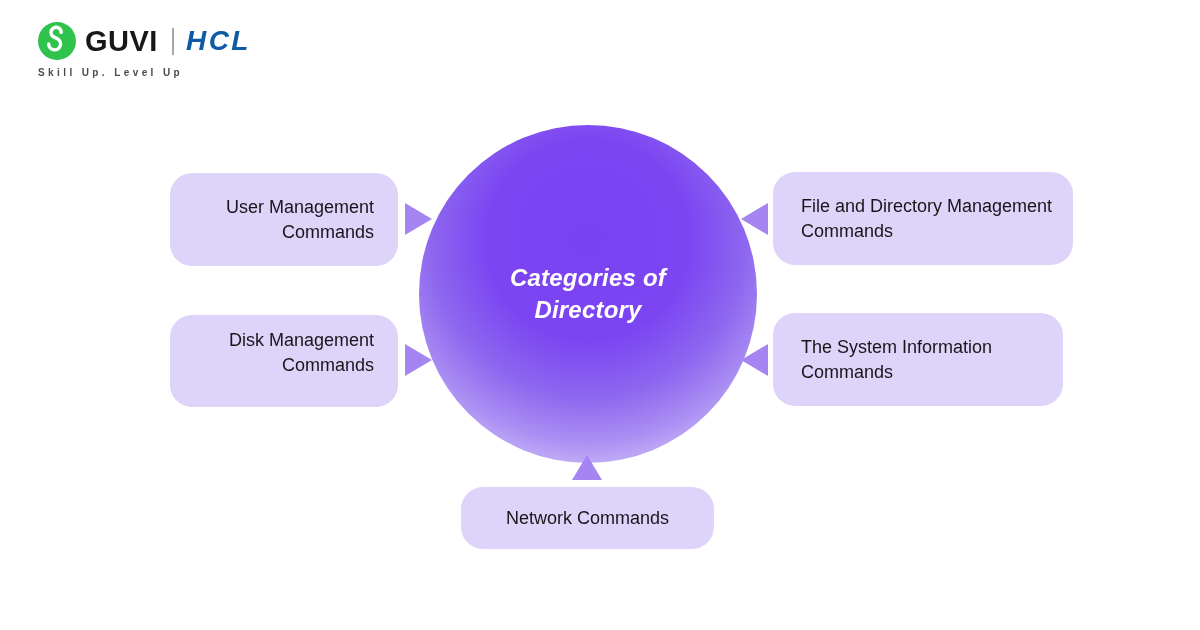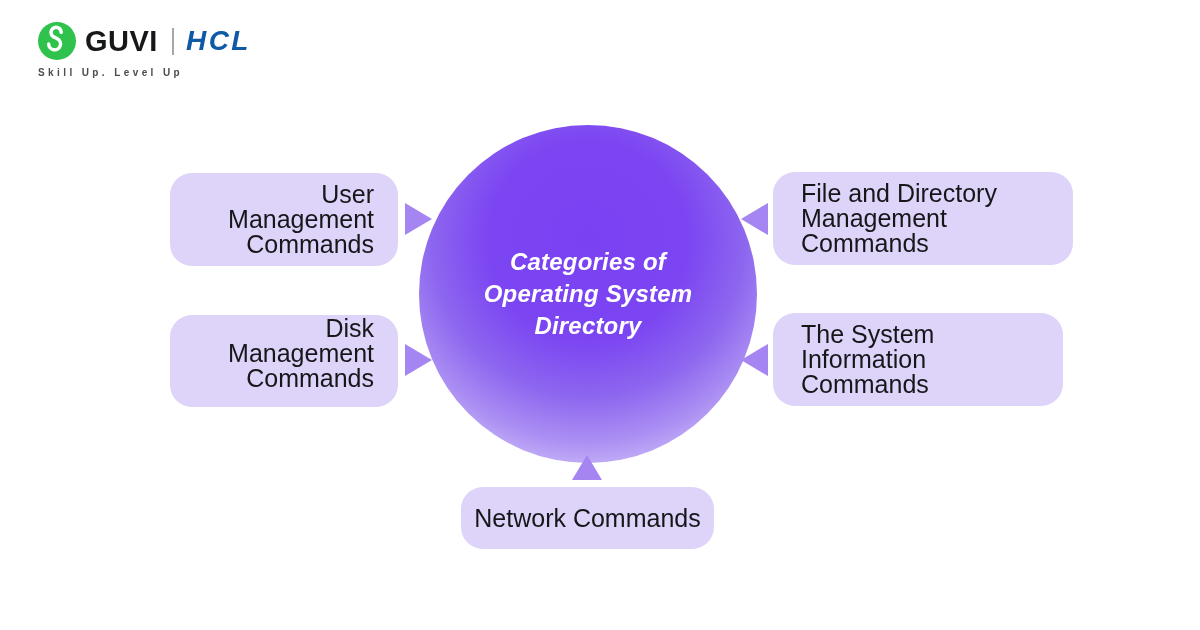--- a/index.html
+++ b/index.html
@@ -25,21 +25,21 @@
       #cfc0f8 86%, #e9e2fd 94%, rgba(255,255,255,0) 100%);
     display:flex;align-items:center;justify-content:center;text-align:center;font-style:italic;
   }
   .center-title{color:#ffffff;font-size:24px;font-weight:700;line-height:32px;letter-spacing:.2px;}
   .center-title span{display:block;}
 
   
   .node{
     position:absolute;background:#ded3f9;border-radius:22px;
     display:flex;align-items:center;color:#17171a;
-    font-size:25px;line-height:25px;font-weight:400;
+    font-size:18px;line-height:25px;font-weight:400;
   }
   .node span{display:block;width:100%;}
   .node-user   {left:170px;top:173px;width:228px;height:93px;padding:0 24px 0 18px;box-sizing:border-box;text-align:right;}
   .node-disk   {left:170px;top:315px;width:228px;height:92px;padding:0 24px 16px 18px;box-sizing:border-box;text-align:right;}
   .node-file   {left:773px;top:172px;width:300px;height:93px;padding:0 5px 0 28px;box-sizing:border-box;text-align:left;}
   .node-sysinfo{left:773px;top:313px;width:290px;height:93px;padding:0 18px 0 28px;box-sizing:border-box;text-align:left;}
   .node-network{left:461px;top:487px;width:253px;height:62px;justify-content:center;text-align:center;padding:16px 10px;box-sizing:border-box;}
 
   
   .arrow{position:absolute;width:0;height:0;}
@@ -69,21 +69,20 @@
       <span class="guvi-word">GUVI</span>
       <span class="brand-divider"></span>
       <span class="hcl-word">HCL</span>
     </div>
     <div class="tagline">Skill Up. Level Up</div>
   </div>
 
   <div class="center-circle">
     <div class="center-title">
       <span>Categories of</span>
-      <span>Operating System</span>
       <span>Directory</span>
     </div>
   </div>
 
   <div class="node node-user">
     <span>User Management Commands</span>
   </div>
   <div class="node node-disk">
     <span>Disk Management Commands</span>
   </div>

